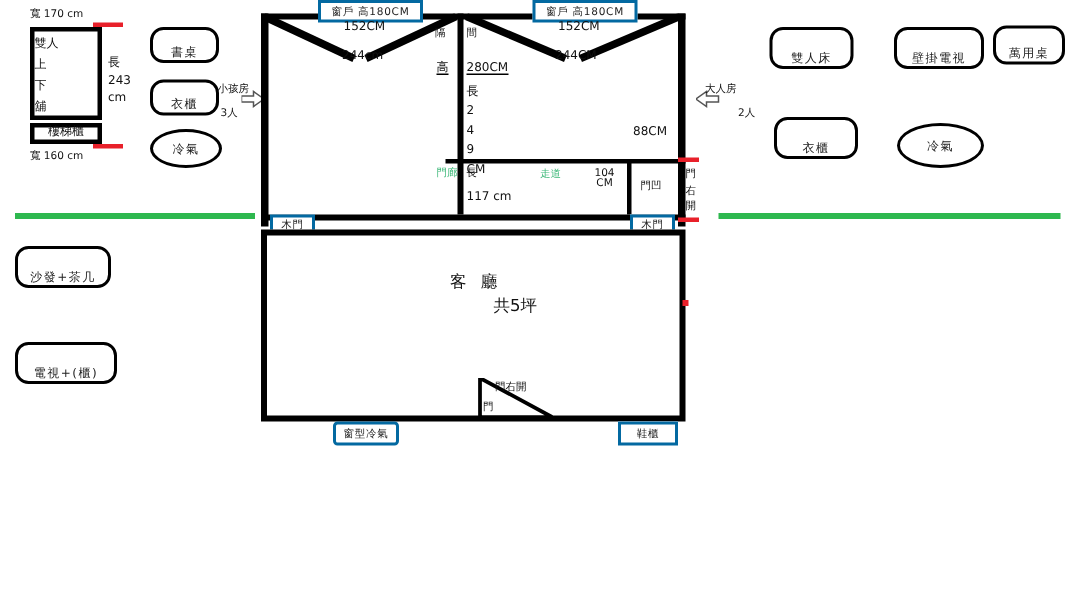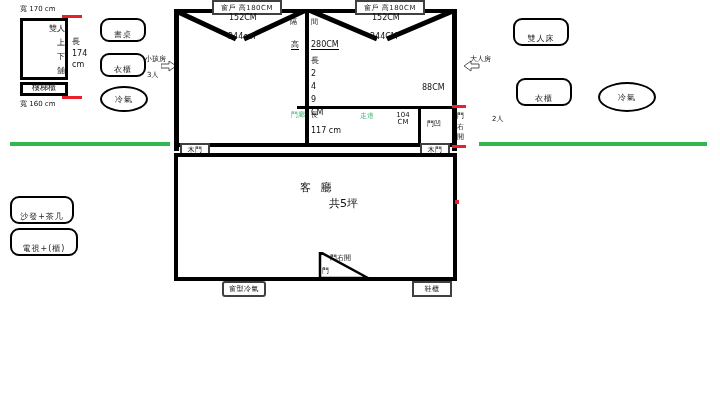--- a/index.html
+++ b/index.html
@@ -15,32 +15,32 @@
   .t.sm{font-size:8px;}
   .t.xs{font-size:7px;}
   .t.lg{font-size:11px;}
   
   .chip{position:absolute;border:2.5px solid #000;border-radius:9px;background:#fff;
         display:flex;align-items:flex-end;justify-content:center;
         font-size:8px;letter-spacing:1px;color:#222;}
   .ellipse{position:absolute;border:2.5px solid #000;border-radius:50%;background:#fff;
         display:flex;align-items:center;justify-content:center;
         font-size:8px;letter-spacing:1px;color:#222;}
-  .boxlbl{position:absolute;border:2px solid #404040;background:#fff;
+  .boxlbl{position:absolute;border:2px solid #0369a1;background:#fff;
         display:flex;align-items:center;justify-content:center;
         font-size:7px;letter-spacing:.5px;color:#222;}
   
   .wall{position:absolute;background:#000;}
   .red{position:absolute;background:#e8202a;}
   .green{position:absolute;background:#2eb84f;}
   .greentxt{color:#3cb878;}
   .vstack{position:absolute;display:flex;flex-direction:column;font-size:8px;line-height:1.45;}
   .room-frame{position:absolute;border:4px solid #000;background:#fff;box-sizing:border-box;}
   .bunk{position:absolute;border:3px solid #000;background:#fff;box-sizing:border-box;}
-  .bunk-inner{display:flex;flex-direction:column;align-items:flex-end;justify-content:space-around;height:100%;font-size:8px;}
+  .bunk-inner{display:flex;flex-direction:column;align-items:flex-start;justify-content:space-around;height:100%;font-size:8px;}
   .stair{position:absolute;border:3px solid #000;background:#fff;box-sizing:border-box;
          display:flex;align-items:flex-end;justify-content:center;font-size:8px;}
   .underline{border-bottom:1.5px solid #000;}
 </style>
 </head>
 <body>
 
 <div class="stage">
 
   <div class="t xs" style="left:20px;top:6px;">寬 170 cm</div>
@@ -57,21 +57,21 @@
 
   <div class="stair" style="left:20px;top:82px;width:48px;height:14px;">
     <span>樓梯櫃</span>
   </div>
   <div class="red" style="left:62px;top:96px;width:20px;height:3px;"></div>
 
   <div class="t xs" style="left:20px;top:101px;">寬 160 cm</div>
 
   <div class="vstack" style="left:72px;top:36px;">
     <span>長</span>
-    <span>174</span>
+    <span>243</span>
     <span>cm</span>
   </div>
 
   <div class="chip" style="left:100px;top:18px;width:42px;height:20px;">
     <span>書桌</span>
   </div>
   <div class="chip" style="left:100px;top:53px;width:42px;height:20px;">
     <span>衣櫃</span>
   </div>
   <div class="ellipse" style="left:100px;top:86px;width:44px;height:22px;">
@@ -170,36 +170,42 @@
     <span>窗型冷氣</span>
   </div>
   <div class="boxlbl" style="left:412px;top:281px;width:36px;height:12px;">
     <span>鞋櫃</span>
   </div>
 
   <svg class="abs" style="left:464px;top:60px;" width="16" height="12">
     <polygon points="15,4 7,4 7,1 0,6 7,11 7,8 15,8" fill="#ffffff" stroke="#555" stroke-width="1"></polygon>
   </svg>
   <div class="t xs" style="left:470px;top:56px;">大人房</div>
-  <div class="t xs" style="left:492px;top:72px;margin-top:44px;">2人</div>
+  <div class="t xs" style="left:492px;top:72px;">2人</div>
 
   <div class="chip" style="left:513px;top:18px;width:52px;height:24px;">
     <span>雙人床</span>
   </div>
+  <div class="chip" style="left:596px;top:18px;width:56px;height:24px;">
+    <span>壁掛電視</span>
+  </div>
+  <div class="chip" style="left:662px;top:17px;width:44px;height:22px;">
+    <span>萬用桌</span>
+  </div>
   <div class="chip" style="left:516px;top:78px;width:52px;height:24px;">
     <span>衣櫃</span>
   </div>
   <div class="ellipse" style="left:598px;top:82px;width:54px;height:26px;">
     <span>冷氣</span>
   </div>
 
   <div class="green" style="left:479px;top:142px;width:228px;height:4px;"></div>
   <div class="green" style="left:10px;top:142px;width:160px;height:4px;"></div>
 
 
-  <div class="chip" style="left:10px;top:164px;width:60px;height:24px;margin-top:32px;">
+  <div class="chip" style="left:10px;top:164px;width:60px;height:24px;">
     <span>沙發+茶几</span>
   </div>
   <div class="chip" style="left:10px;top:228px;width:64px;height:24px;">
     <span>電視+(櫃)</span>
   </div>
 
 </div>
 
 </body></html>

